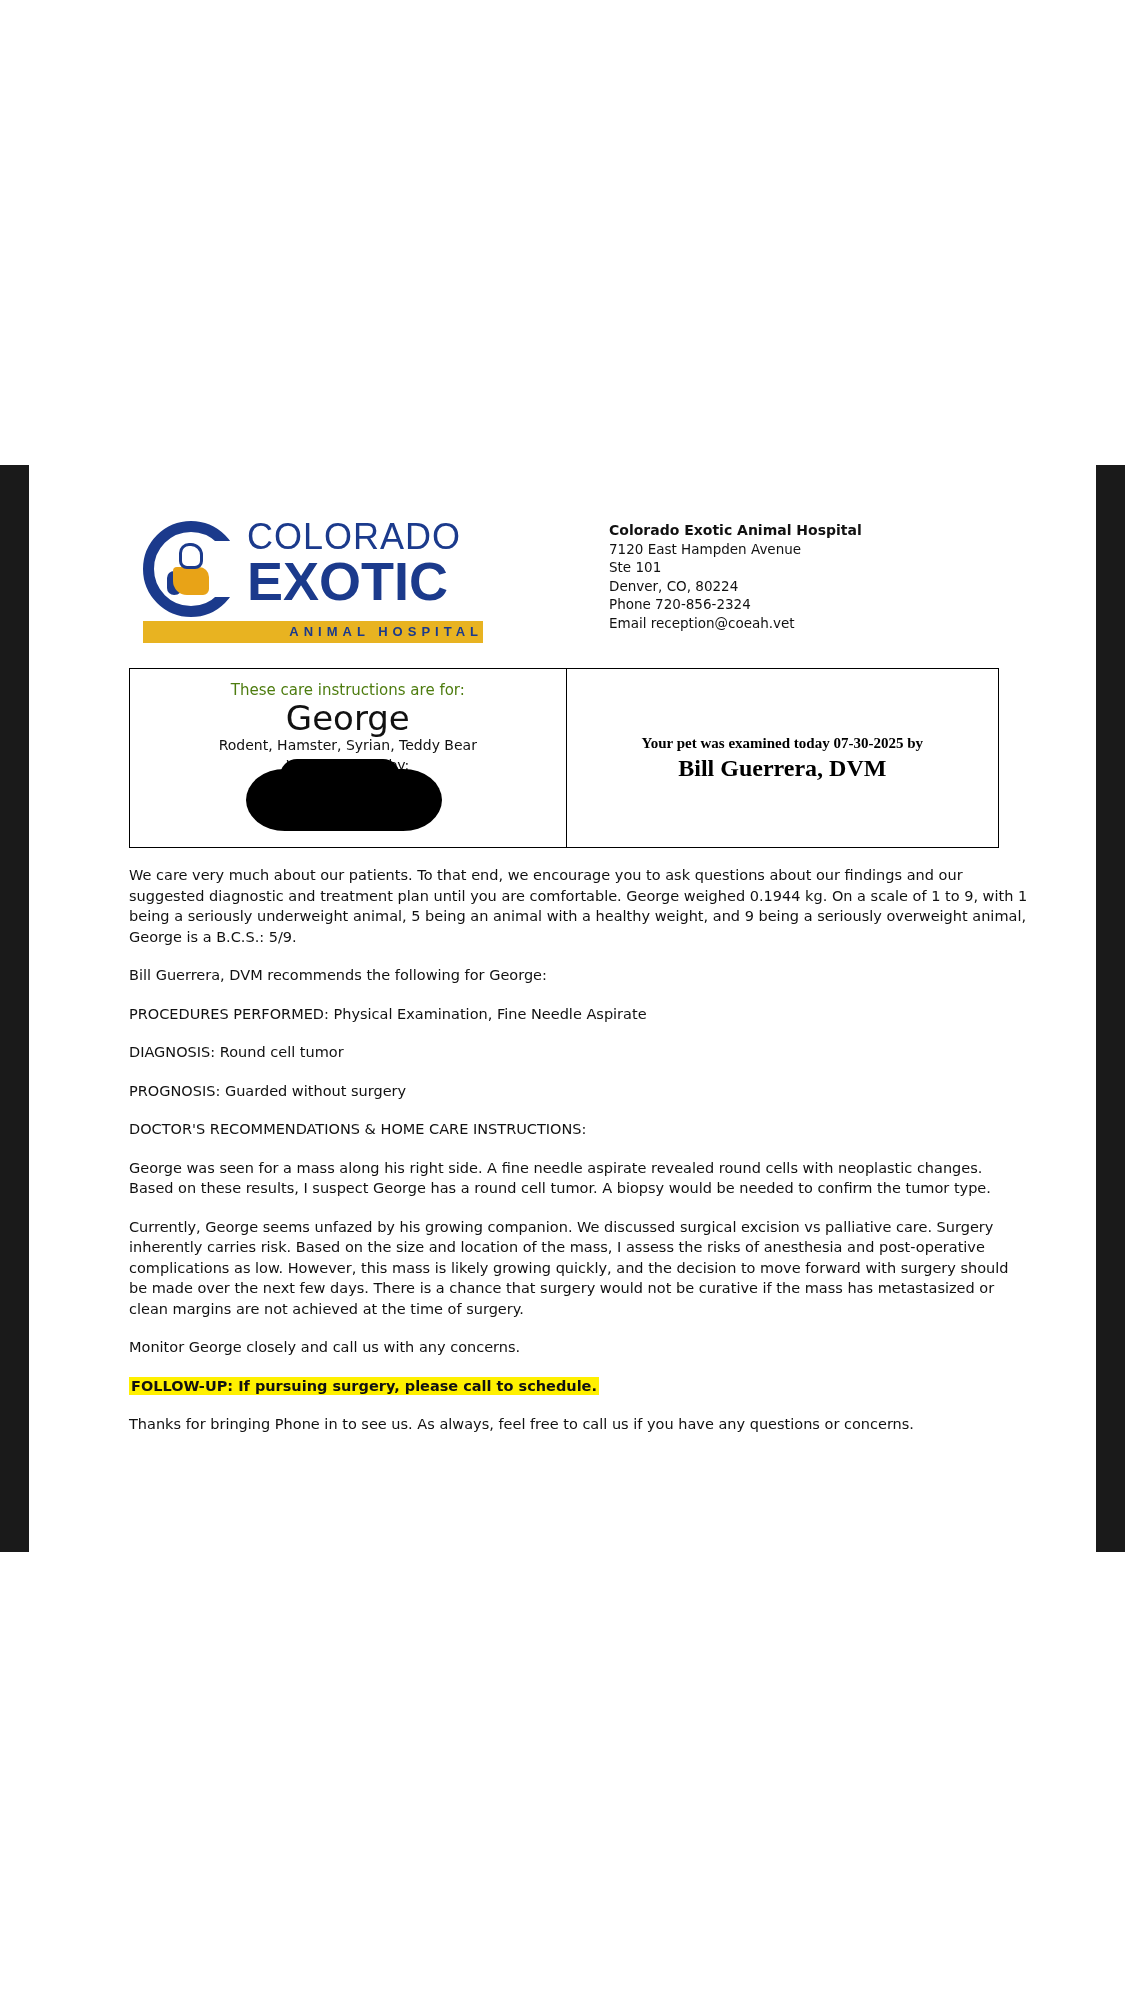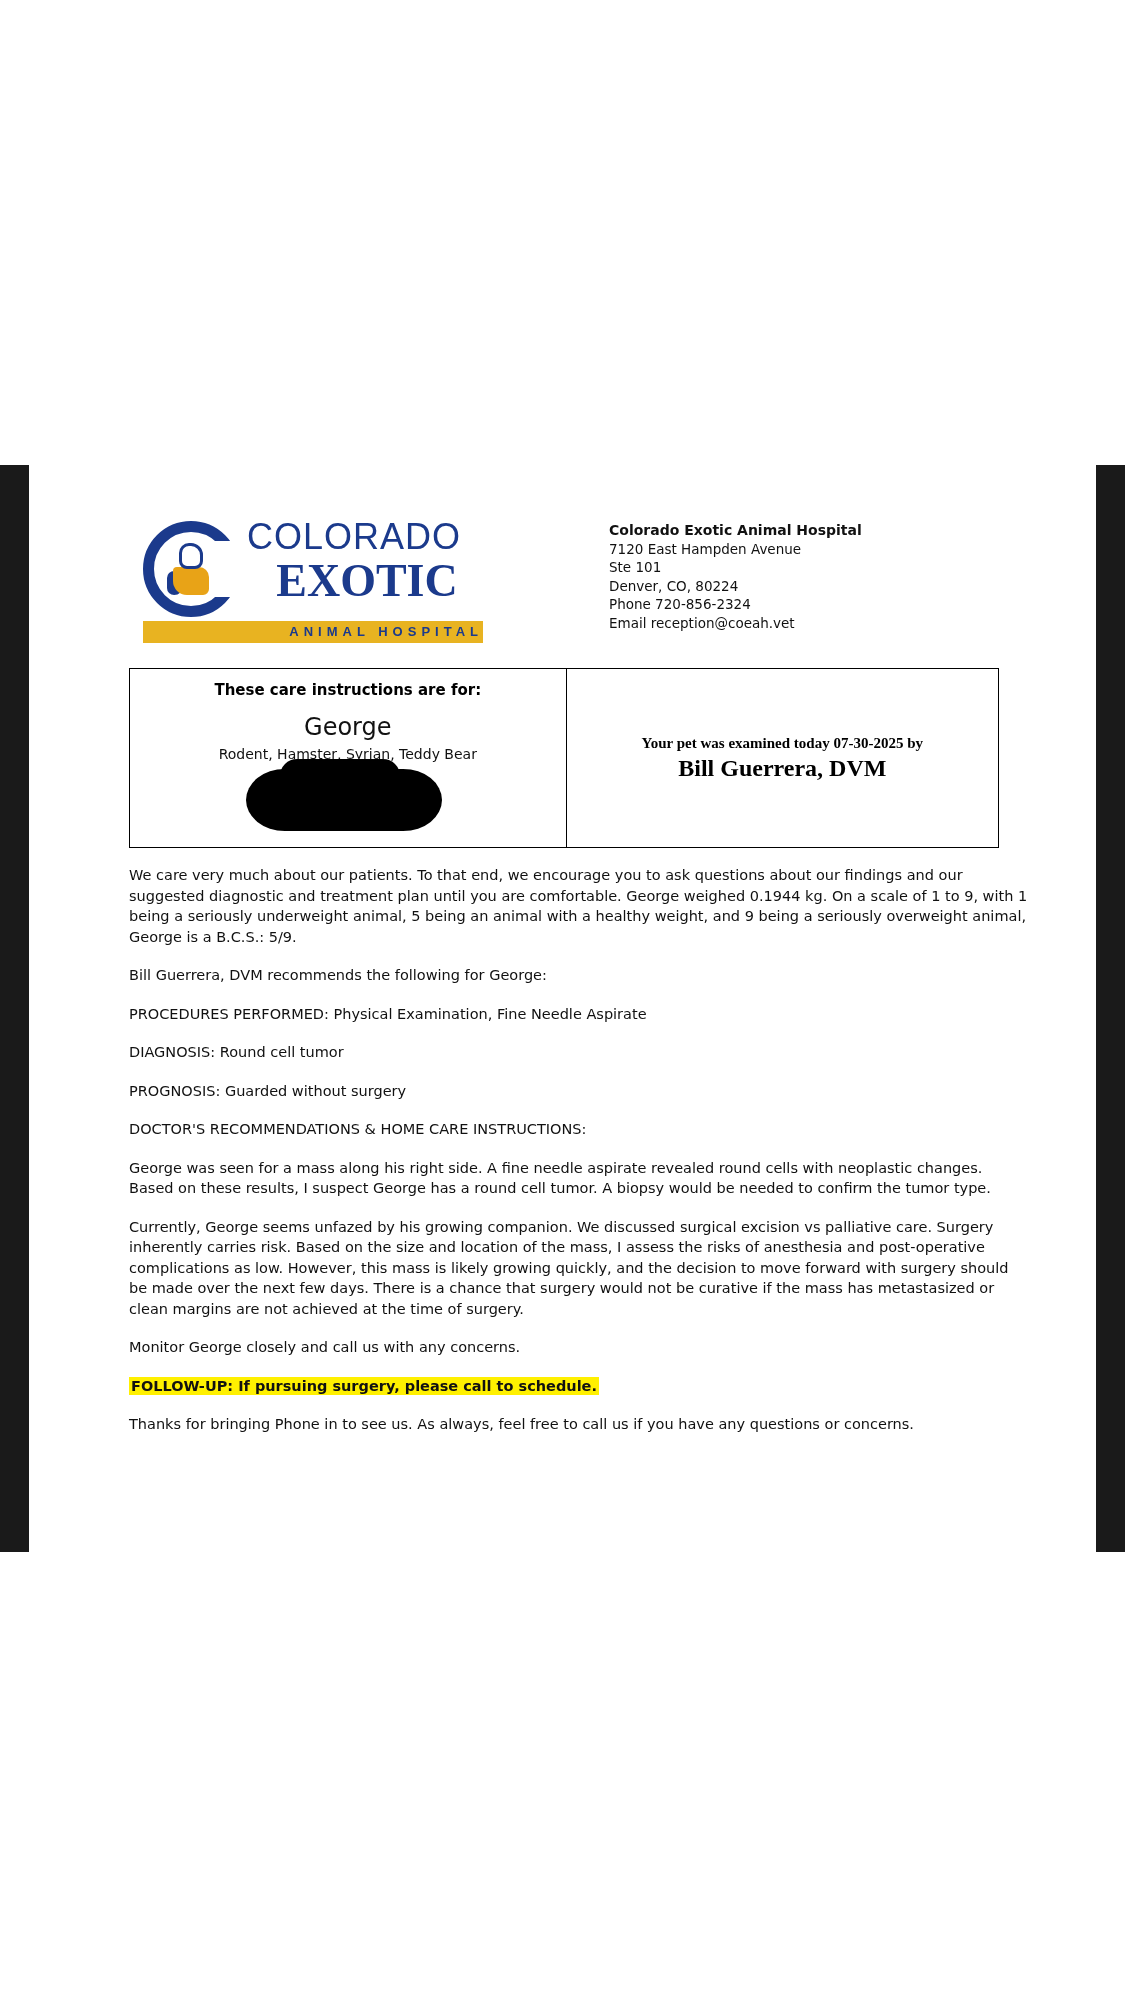--- a/index.html
+++ b/index.html
@@ -127,27 +127,26 @@
   }
   .logo-colorado {
     font-family: "Liberation Sans", sans-serif;
     font-size: 36px;
     letter-spacing: 1px;
     color: #1b3a8c;
     line-height: 40px;
     font-weight: 400;
   }
   .logo-exotic {
-    font-family: Liberation Serif, serif;
-    font-size: 46px;
+    font-family: Liberation Sans, sans-serif;
+    font-size: 54px;
     font-weight: bold;
     letter-spacing: 0px;
     color: #1b3a8c;
     line-height: 48px;
-    text-align: center;
   }
   .logo-bar {
     position: absolute;
     left: 0px;
     top: 104px;
     width: 340px;
     height: 22px;
     background: #e8b321;
     color: #1b3a8c;
     font-family: "Liberation Sans", sans-serif;
@@ -194,29 +193,29 @@
   }
   .pb-right {
     flex: 1;
     position: relative;
     text-align: center;
     box-sizing: border-box;
     font-family: Liberation Serif, serif;
   }
   .pb-title {
     font-size: 15px;
-    font-weight: bold;
-    color: #000000;
+    font-weight: normal;
+    color: #4d7c0f;
     line-height: 19px;
   }
   .pb-petname {
-    font-size: 24px;
+    font-size: 34px;
     color: #111;
     line-height: 34px;
-    margin-top: 10px;
+    margin-top: 1px;
   }
   .pb-species {
     font-size: 14px;
     color: #111;
     line-height: 20px;
   }
   .pb-ownerlabel {
     font-size: 14px;
     color: #111;
     line-height: 20px;

